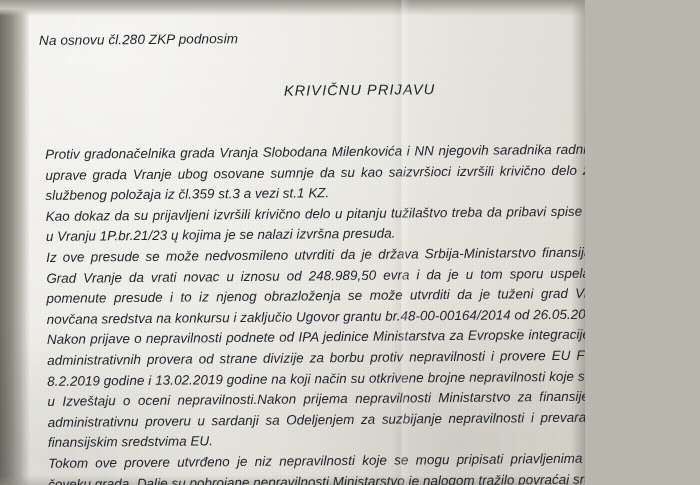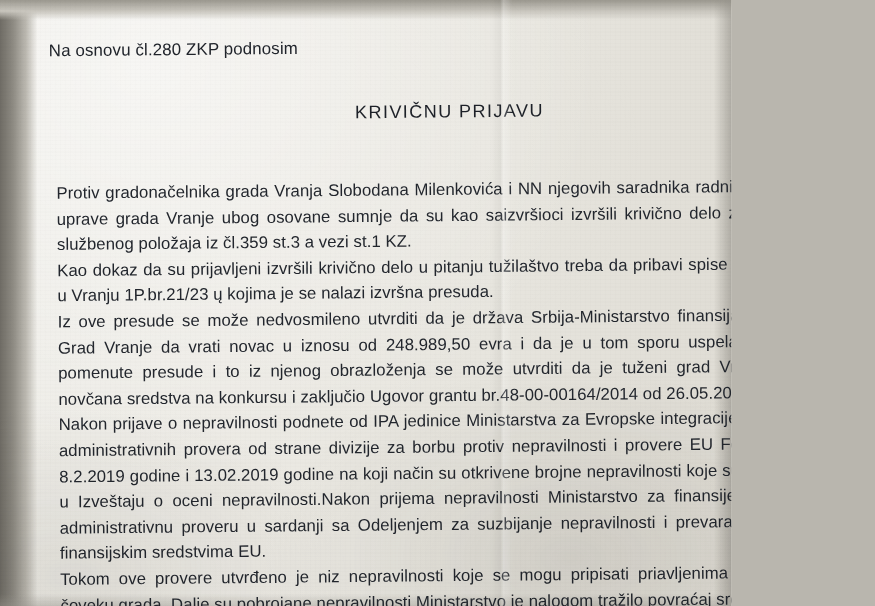--- a/index.html
+++ b/index.html
@@ -16,20 +16,21 @@
 
   
   #page-photo {
     position: relative;
     width: 585px;
     height: 485px;
     background:
       radial-gradient(ellipse at 20% 10%, rgba(255,255,255,0.55) 0%, rgba(255,255,255,0) 55%),
       linear-gradient(100deg, #efeee9 0%, #eceae4 35%, #e7e5de 65%, #dedbd3 100%);
     overflow: hidden;
+    font-style: italic;
   }
 
   
   .edge-left {
     position: absolute;
     top: 0;
     left: 0;
     width: 30px;
     height: 485px;
     background: linear-gradient(90deg, #6f6c65 0%, #8e8b83 35%, #bdbab2 70%, rgba(226,224,217,0) 100%);

